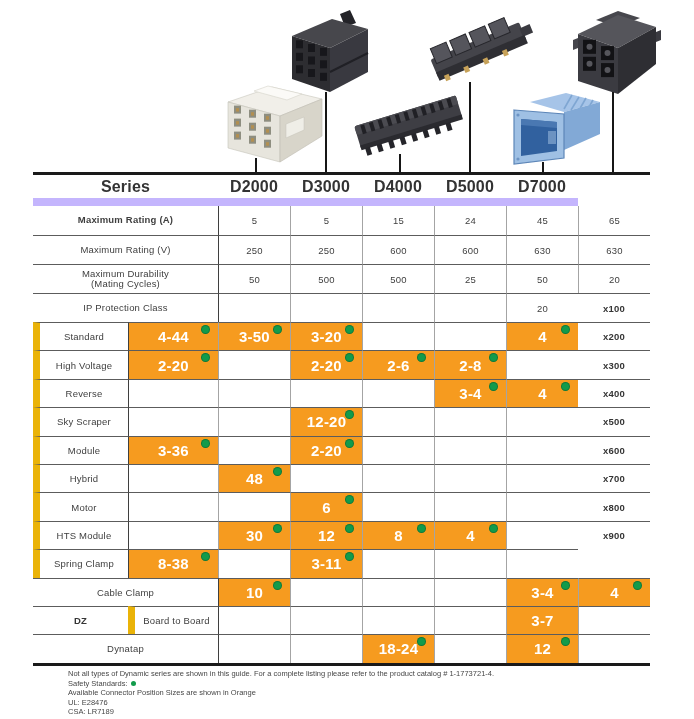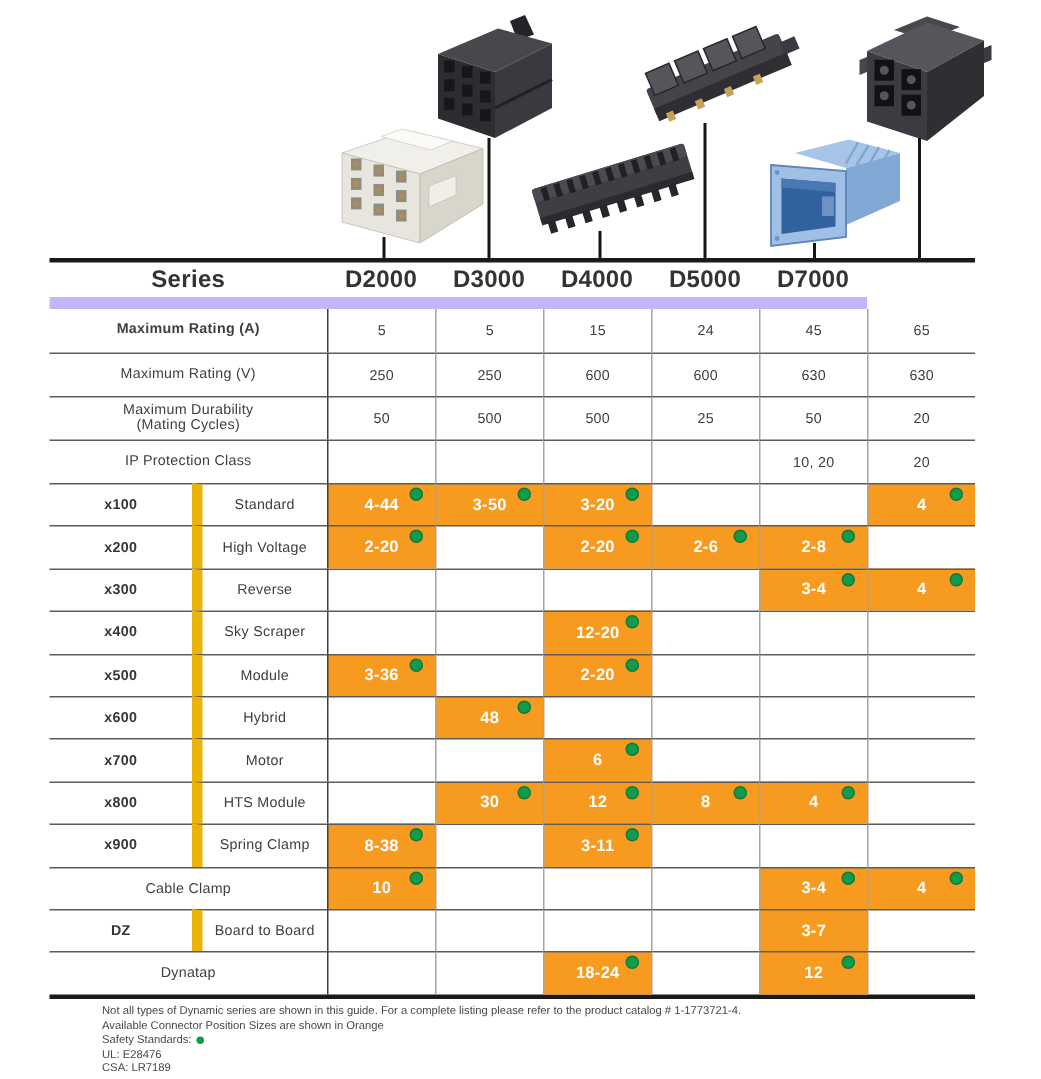--- a/index.html
+++ b/index.html
@@ -16,21 +16,21 @@
        border-top:3px solid #1a1a1a;border-bottom:3px solid #1a1a1a;}
   .c{display:flex;align-items:center;justify-content:center;text-align:center;
      font-size:9.5px;color:#3e3e3e;letter-spacing:.2px;box-sizing:border-box;}
   .hd{font-weight:bold;font-size:16px;color:#333;border-bottom:8px solid #c4b5fd;}
   .bt{border-top:1px solid #5c5c5c;}
   .sp{flex-direction:column;line-height:10.5px;}
   .v,.dc{border-left:1px solid #a4a4a4;}
   .nm{border-left:7px solid #eab308;}
   .d0{border-left:1.5px solid #3f3f3f;}
   .code{font-weight:bold;color:#353535;}
-  .on{background:var(--orange,#F69B1F);color:#fff;font-weight:bold;font-size:11px;position:relative;}
+  .on{background:var(--orange,#F69B1F);color:#fff;font-weight:bold;font-size:15px;position:relative;}
   .dot{position:absolute;top:2px;right:8px;width:9px;height:9px;border-radius:50%;
        background:var(--green,#129B4B);box-shadow:inset 0 0 0 1px rgba(0,0,0,.22);}
   
   .foot{position:absolute;left:40px;top:669px;font-size:7.5px;line-height:9.6px;color:#474747;margin-left:28px;}
   .sdot{display:inline-block;width:5px;height:5px;border-radius:50%;
         background:var(--green,#129B4B);margin-left:3px;vertical-align:middle;}
 </style>
 </head>
 <body>
 
@@ -217,21 +217,20 @@
     <div class="c v bt">25</div>
     <div class="c v bt">50</div>
     <div class="c v bt">20</div>
     <div class="c sp bt" style="grid-column: span 2; justify-content: center;">
       <span>IP Protection Class</span>
     </div>
     <div class="c v d0 bt"></div>
     <div class="c v bt"></div>
     <div class="c v bt"></div>
     <div class="c v bt"></div>
-    <div class="c v bt">10, 20</div>
     <div class="c v bt">20</div>
     <div class="c code bt">x100</div>
     <div class="c nm bt">Standard</div>
     <div class="c dc d0 bt on">
       <span>4-44</span>
       <i class="dot"></i>
     </div>
     <div class="c dc bt on">
       <span>3-50</span>
       <i class="dot"></i>
@@ -397,17 +396,17 @@
     <div class="c dc bt"></div>
     <div class="c dc bt on">
       <span>12</span>
       <i class="dot"></i>
     </div>
     <div class="c dc bt"></div>
   </div>
 
 <div class="foot">
   <div>Not all types of Dynamic series are shown in this guide. For a complete listing please refer to the product catalog # 1-1773721-4.</div>
+  <div><span>Safety Standards:</span><span class="sdot"></span></div>
   <div>Available Connector Position Sizes are shown in Orange</div>
-  <div><span>Safety Standards:</span><span class="sdot"></span></div>
   <div>UL: E28476</div>
   <div>CSA: LR7189</div>
 </div>
 
 </body></html>

